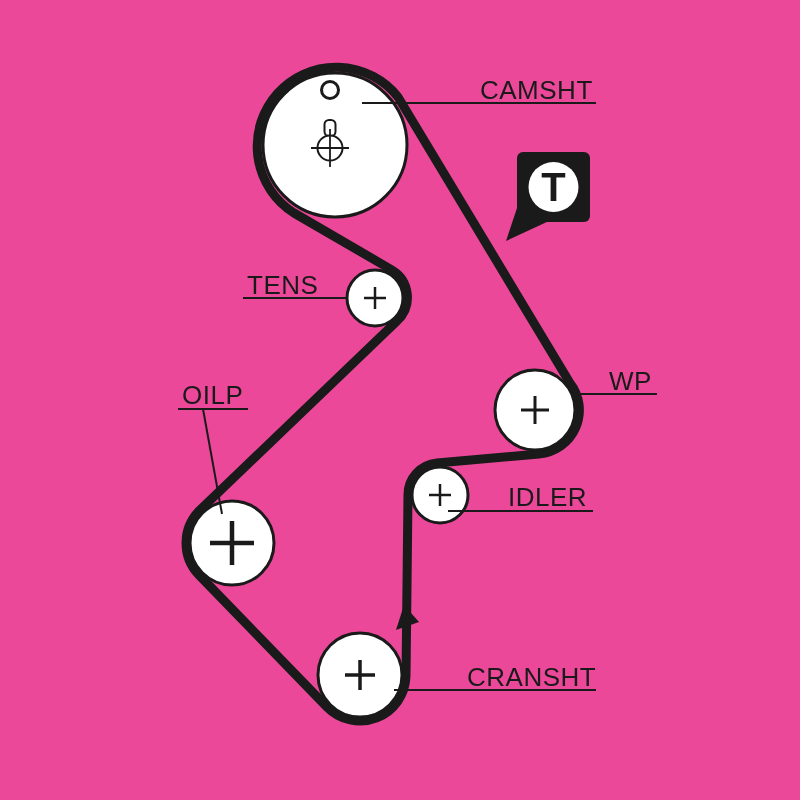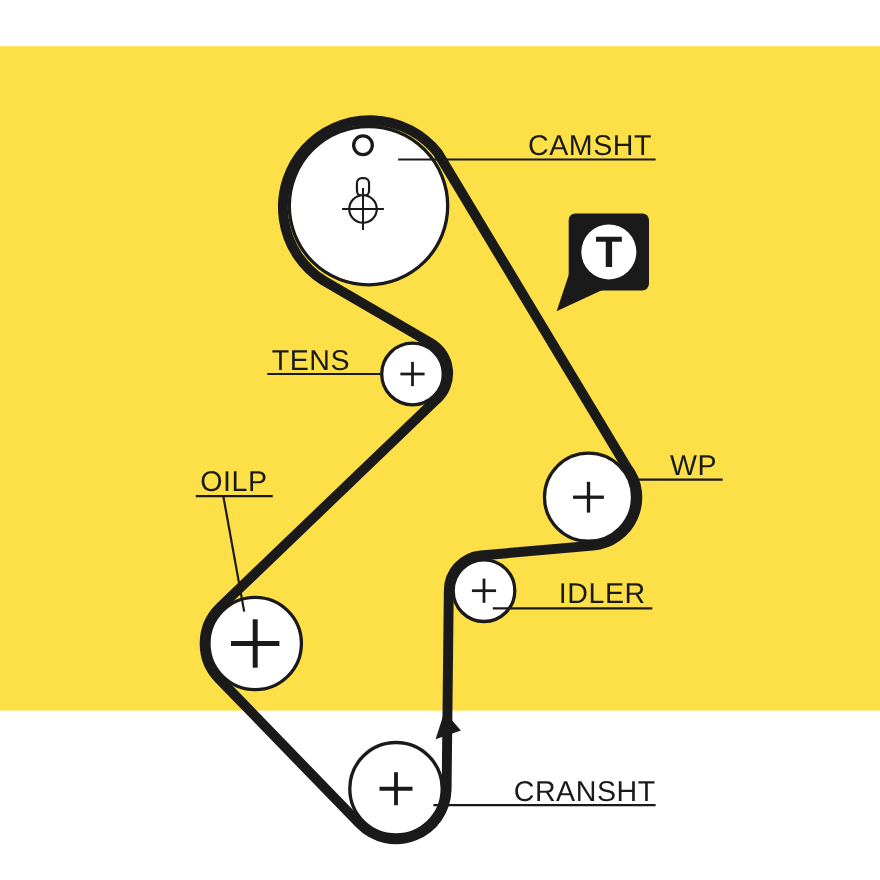--- a/index.html
+++ b/index.html
@@ -7,23 +7,22 @@
     padding: 0;
     background: #ffffff;
     width: 800px;
     height: 800px;
     overflow: hidden;
     font-family: "Liberation Sans", sans-serif;
   }
   .stage {
     position: relative;
     width: 800px;
-    height: 604px;
-    background: #fde047;
-    margin-top: 42px;
+    height: 800px;
+    background: #ec4899;
   }
   svg { display: block; }
   .label-text {
     font-family: "Liberation Sans", sans-serif;
     font-size: 26px;
     letter-spacing: 0.5px;
     fill: #1a1a1a;
   }
   .t-letter {
     font-family: "Liberation Sans", sans-serif;

